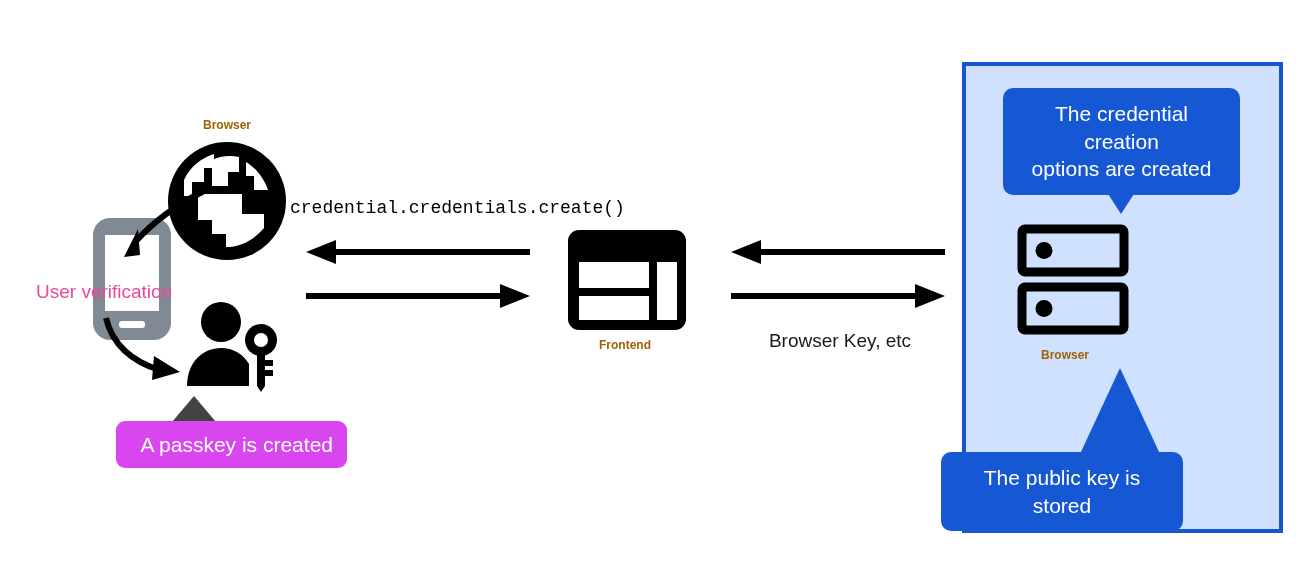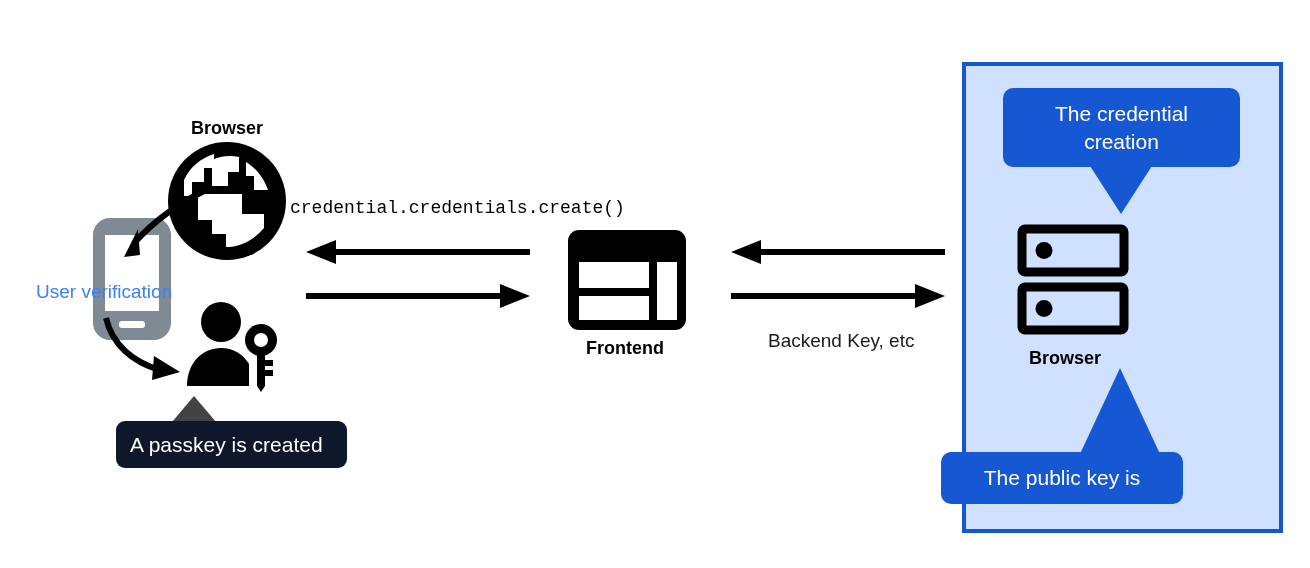--- a/index.html
+++ b/index.html
@@ -57,86 +57,88 @@
   #callout-top-tail { left: 1081px; top: 152px; }
 
   #callout-bottom {
     left: 941px; top: 452px; width: 242px;
   }
   #callout-bottom-tail { left: 1080px; top: 368px; }
 
   
   #passkey-tooltip {
     left: 116px; top: 421px; width: 231px;
-    background: #0f172a;
+    background: #d946ef;
     color: #ffffff;
     border-radius: 9px;
     font-size: 21px;
     line-height: 1.3;
-    text-align: left;
+    text-align: right;
     padding: 10px 14px;
     box-sizing: border-box;
   }
   #passkey-tooltip-tail {
     left: 172px; top: 396px;
     width: 0; height: 0;
     border-left: 22px solid transparent;
     border-right: 22px solid transparent;
     border-bottom: 26px solid #434343;
   }
 
   
   .node-label {
-    font-size: 18px;
+    font-size: 12px;
     font-weight: bold;
-    color: #000000;
+    color: #a16207;
     text-align: center;
     white-space: nowrap;
   }
   .flow-label {
     font-size: 19px;
     color: #1a1a1a;
     text-align: center;
     white-space: nowrap;
   }
   .mono-label {
     font-family: "Liberation Mono", "DejaVu Sans Mono", monospace;
     font-size: 18px;
     color: #000000;
     white-space: nowrap;
   }
   #label-browser   { left: 152px; top: 118px; width: 150px; }
   #label-frontend  { left: 560px; top: 338px; width: 130px; }
   #label-backend   { left: 1005px; top: 348px; width: 120px; }
   #label-userverif { left: 36px;  top: 281px; width: 148px; font-size: 19px;
-                     color:#3b82f6; text-align:left; white-space:nowrap;}
+                     color:#ec4899; text-align:left; white-space:nowrap;}
   #label-navcreate { left: 290px; top: 198px; }
   #label-pkcred    { left: 325px; top: 330px; width: 186px; }
   #label-credopts  { left: 718px; top: 197px; width: 244px; }
   #label-pubkeyetc { left: 768px; top: 330px; width: 144px; }
 
   svg { display: block; overflow: visible; }
 </style>
 </head>
 <body>
 
 <div id="stage">
 
   <div class="abs" id="backend-panel"></div>
 
   <div class="abs callout-tail tail-down" id="callout-top-tail"></div>
 
   <div class="abs callout" id="callout-top">
     <div>The credential creation</div>
+    <div>options are created</div>
   </div>
 
   <div class="abs callout-tail tail-up" id="callout-bottom-tail"></div>
 
   <div class="abs callout" id="callout-bottom">
     <div>The public key is</div>
+    <div>stored</div>
   </div>
 
   <div class="abs" style="left:1018px; top:225px;">
     <svg width="110" height="112" viewBox="0 0 110 112">
       <rect x="4" y="4" width="102" height="43" rx="3" fill="none" stroke="#000" stroke-width="9"></rect>
       <circle cx="26" cy="25.5" r="8.5" fill="#000"></circle>
       <rect x="4" y="62" width="102" height="43" rx="3" fill="none" stroke="#000" stroke-width="9"></rect>
       <circle cx="26" cy="83.5" r="8.5" fill="#000"></circle>
     </svg>
   </div>
@@ -230,15 +232,15 @@
     </svg>
   </div>
 
   <div class="abs" style="left:731px; top:284px;">
     <svg width="214" height="24" viewBox="0 0 214 24">
       <line x1="0" y1="12" x2="190" y2="12" stroke="#000" stroke-width="6"></line>
       <polygon points="214,12 184,0 184,24" fill="#000"></polygon>
     </svg>
   </div>
 
-  <div class="abs flow-label" id="label-pubkeyetc">Backend Key, etc</div>
+  <div class="abs flow-label" id="label-pubkeyetc">Browser Key, etc</div>
 
 </div>
 
 </body></html>

